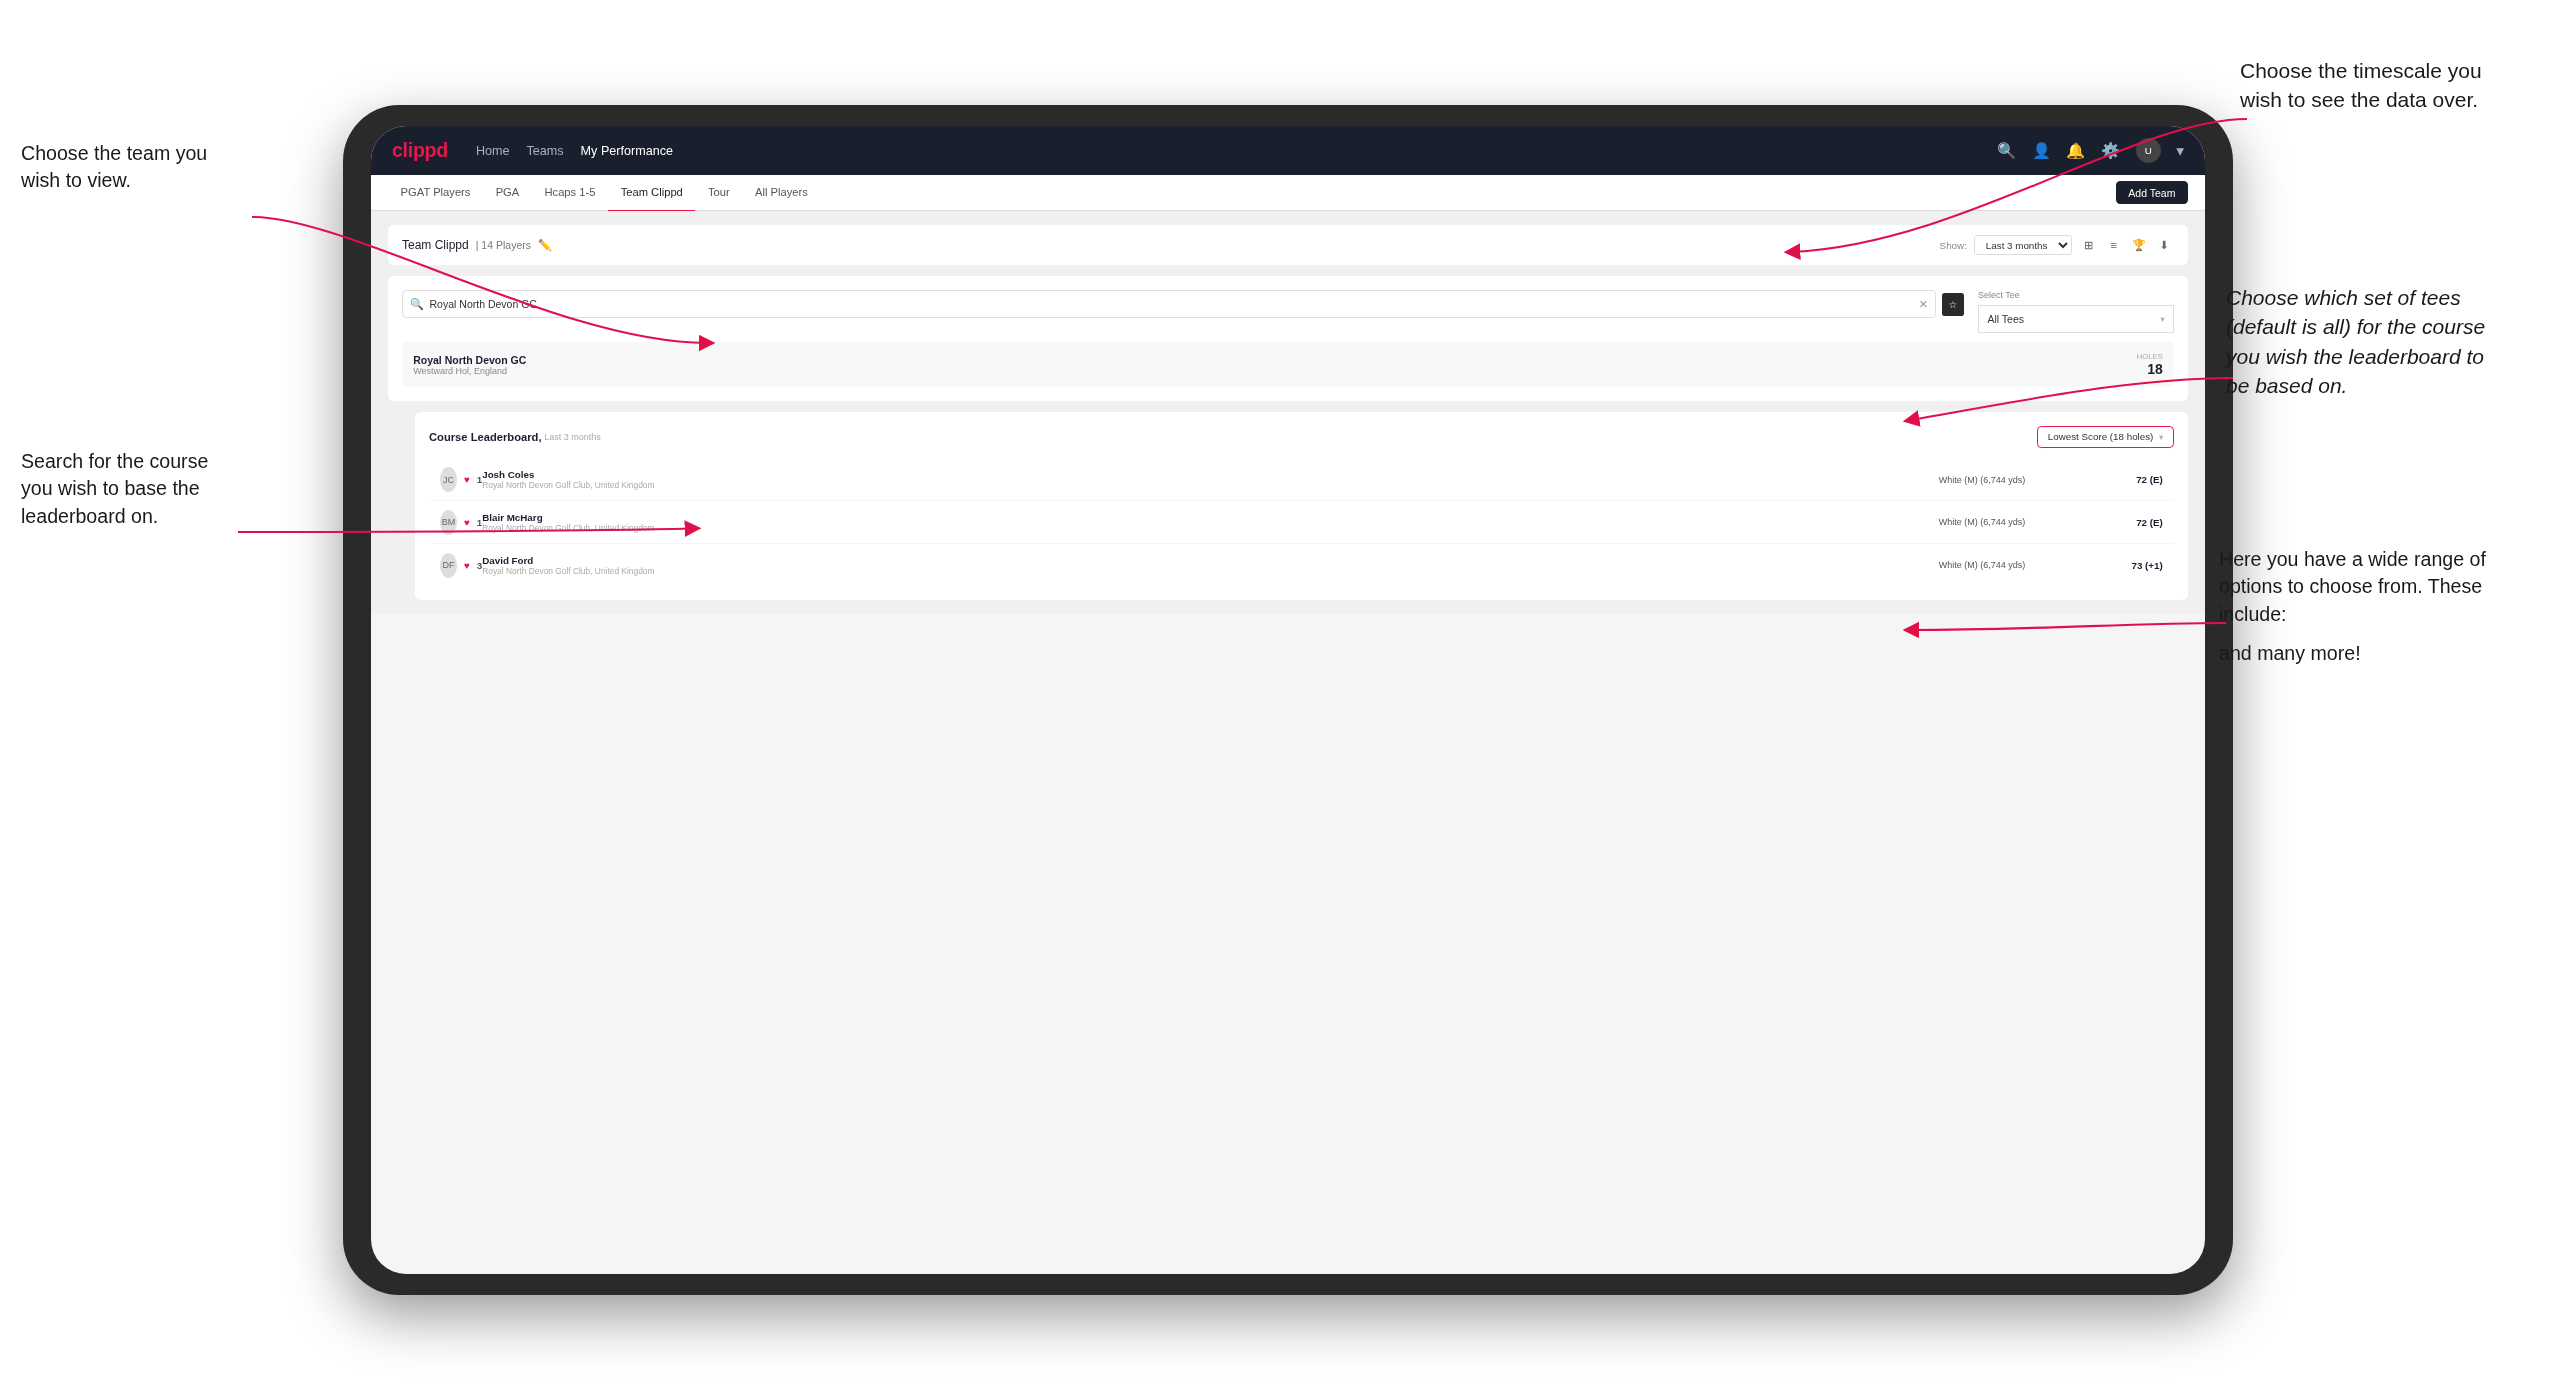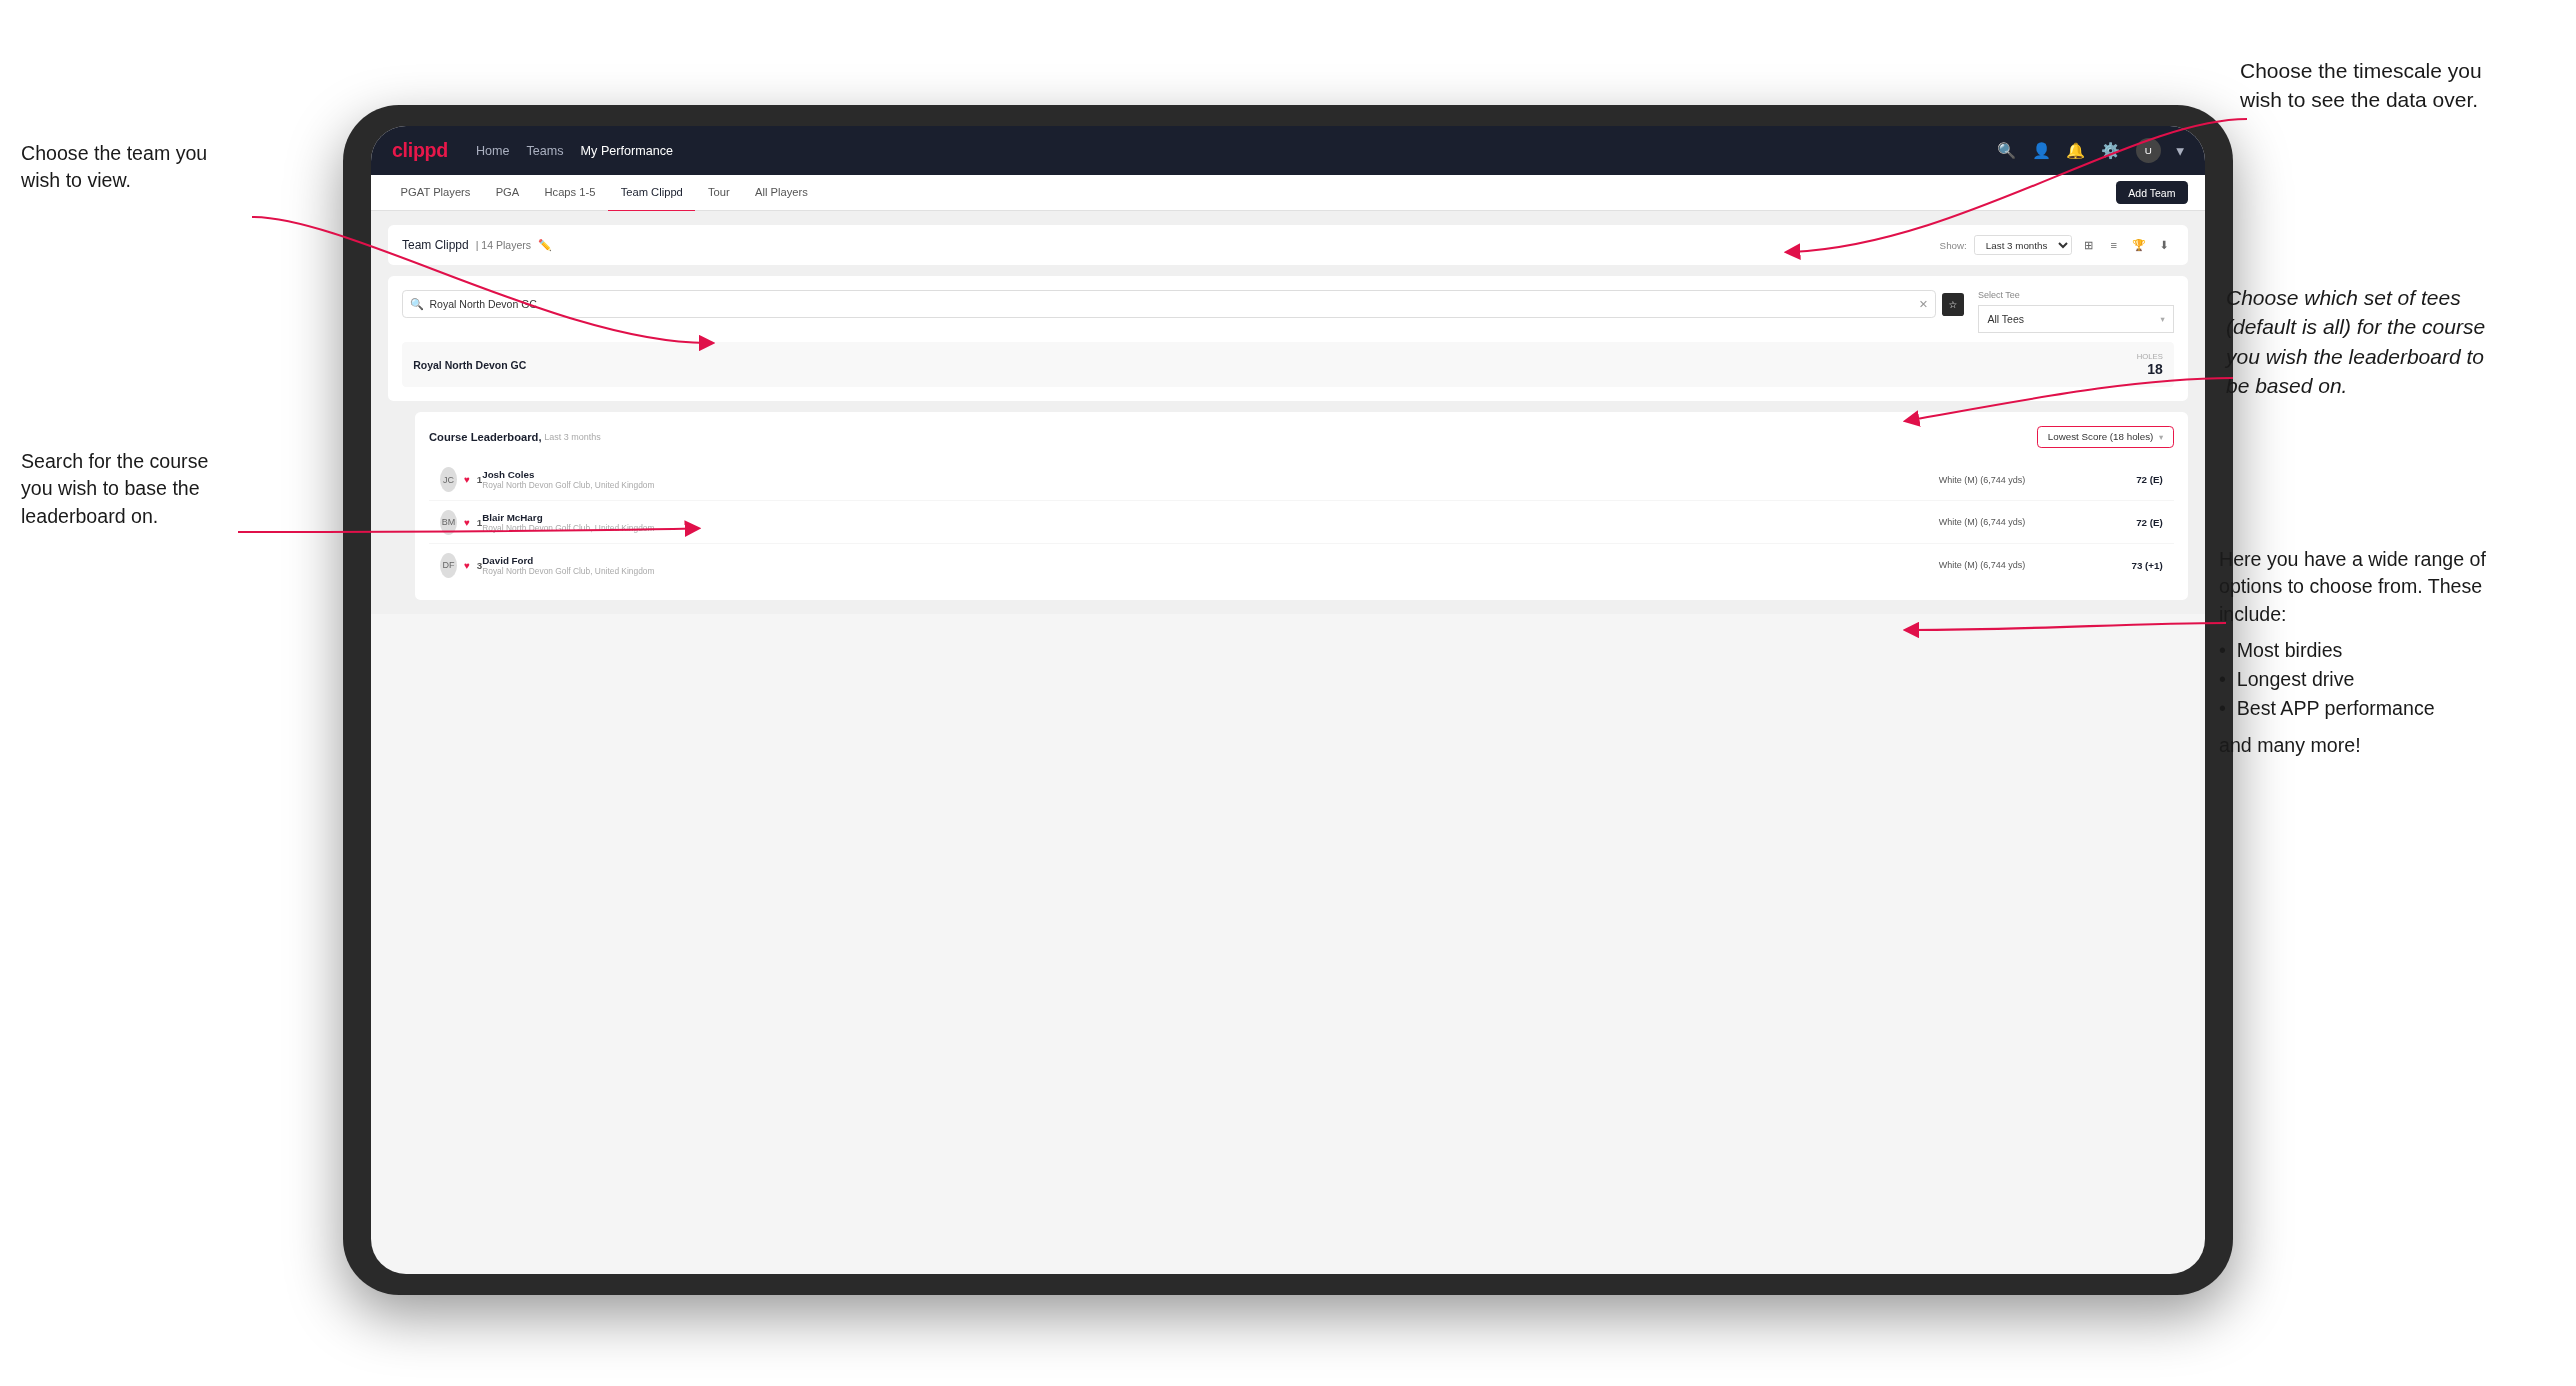--- a/index.html
+++ b/index.html
@@ -495,20 +495,21 @@
             <div class="tee-select">
               <span class="tee-select-text">All Tees</span>
               <span class="chevron-icon">▾</span>
             </div>
           </div>
         </div>
 
         <div class="course-result">
           <div class="course-result-info">
             <div class="course-result-name">Royal North Devon GC</div>
+            <div class="course-result-location">Westward Hol, England</div>
           </div>
           <div class="course-holes">
             <div class="holes-label">Holes</div>
             <div class="holes-number">18</div>
           </div>
         </div>
       </div>
 
       <div class="leaderboard-card">
         <div class="leaderboard-header">
@@ -580,25 +581,20 @@
 <div class="annotation annotation-large" style="position:absolute; left:2226px; top:283px; max-width:280px;font-style:italic;">
   Choose which set of tees (default is all) for the course you wish the leaderboard to be based on.
 </div>
 
 <div class="annotation" style="position:absolute; left:21px; top:448px; max-width:210px;">
   Search for the course you wish to base the leaderboard on.
 </div>
 
 <div style="position:absolute; left:2219px; top:546px; max-width:308px;">
   <div style="font-size:19.6px; line-height:1.4; color:#1a1a1a;">Here you have a wide range of options to choose from. These include:</div>
-  <div style="margin-top:11.2px;">
-    <div style="font-size:19.6px; color:#1a1a1a; margin-bottom:5.6px;">• &nbsp;Most birdies</div>
-    <div style="font-size:19.6px; color:#1a1a1a; margin-bottom:5.6px;">• &nbsp;Longest drive</div>
-    <div style="font-size:19.6px; color:#1a1a1a; margin-bottom:5.6px;">• &nbsp;Best APP performance</div>
-  </div>
   <div style="font-size:19.6px; color:#1a1a1a; margin-top:14px;">and many more!</div>
 </div>
 
 <svg class="arrows-overlay" viewBox="0 0 3680 1980" width="2576" height="1386">
 
   <defs>
     <marker id="arrowhead" markerWidth="8" markerHeight="8" refX="4" refY="4" orient="auto">
       <polygon points="0 0, 8 4, 0 8" fill="#e0104a"></polygon>
     </marker>
   </defs>

